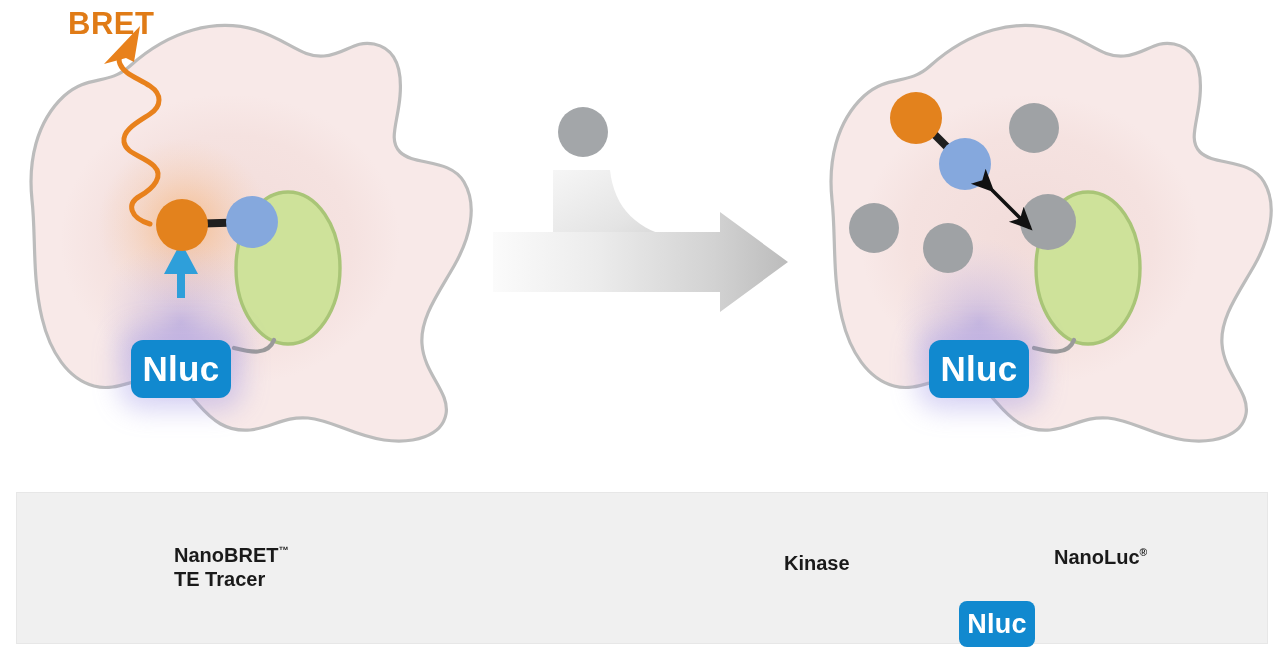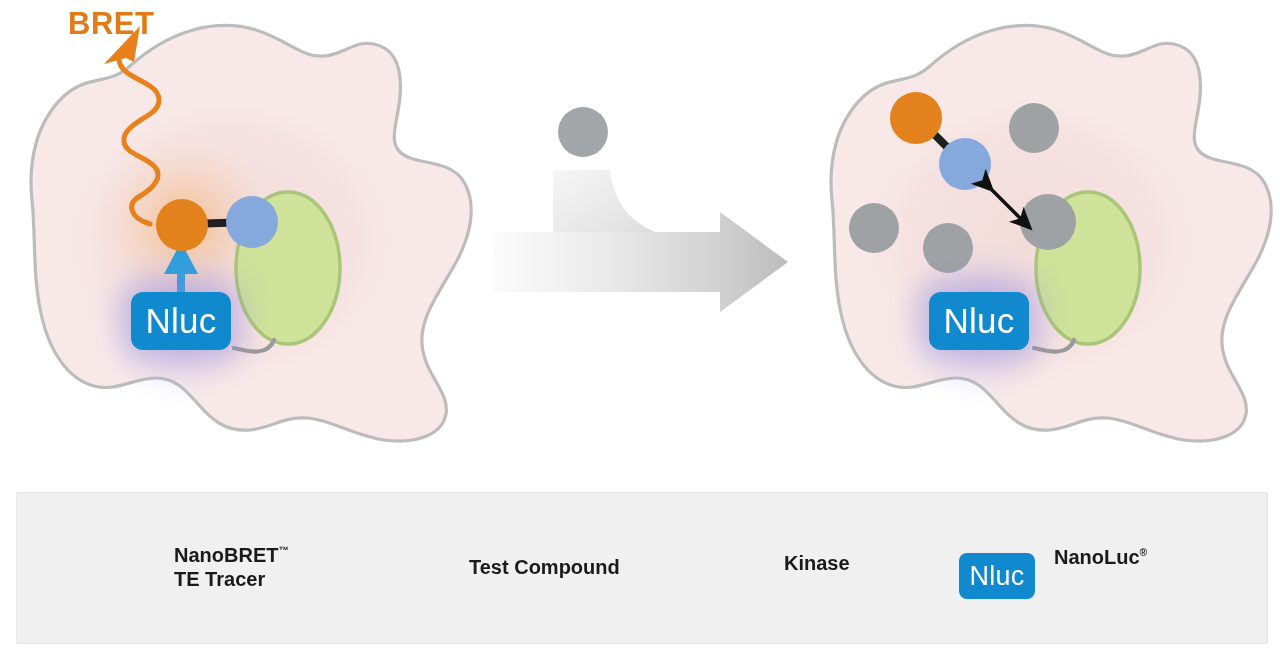--- a/index.html
+++ b/index.html
@@ -28,23 +28,24 @@
   }
   
   .nluc-badge {
     position: absolute;
     display: flex;
     align-items: center;
     justify-content: center;
     background: #1189cf;
     border-radius: 12px;
     color: #ffffff;
-    font-weight: normal;
+    font-weight: bold;
     font-family: "Liberation Sans", sans-serif;
     letter-spacing: 0.3px;
+    margin-top: 48px;
   }
   .nluc-cell {
     width: 100px;
     height: 58px;
     font-size: 35px;
     box-shadow: 0 0 26px 12px rgba(150,140,225,0.38);
   }
   #nluc-left  { left: 129px; top: 292px; }
   #nluc-right { left: 927px; top: 292px; }
 
@@ -238,23 +239,20 @@
 
   <div id="legend-panel"></div>
 
   <div class="legend-item" id="legend-tracer" style="left: 172px;">
     <div class="legend-text">
       <span>NanoBRET</span><sup>™</sup><br>
       <span>TE Tracer</span>
     </div>
   </div>
 
-  <div class="legend-item" id="legend-compound" style="left: 467px;">
-    <div class="legend-text">Test Compound</div>
-  </div>
 
   <div class="legend-item" id="legend-kinase" style="left: 782px;">
     <div class="legend-text">Kinase</div>
   </div>
 
   <div class="nluc-badge nluc-legend">Nluc</div>
 
   <div class="legend-item" id="legend-nanoluc" style="left: 1052px;">
     <div class="legend-text">
       <span>NanoLuc</span><sup>®</sup><br>

